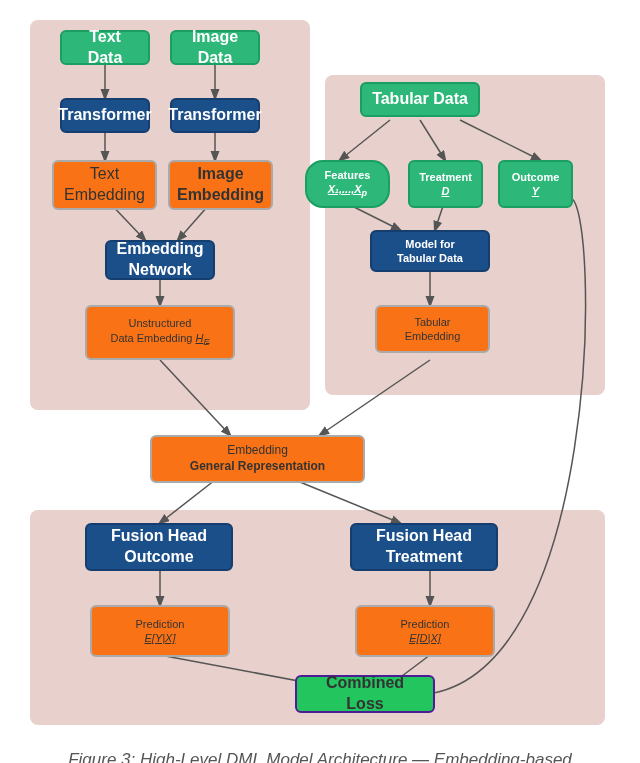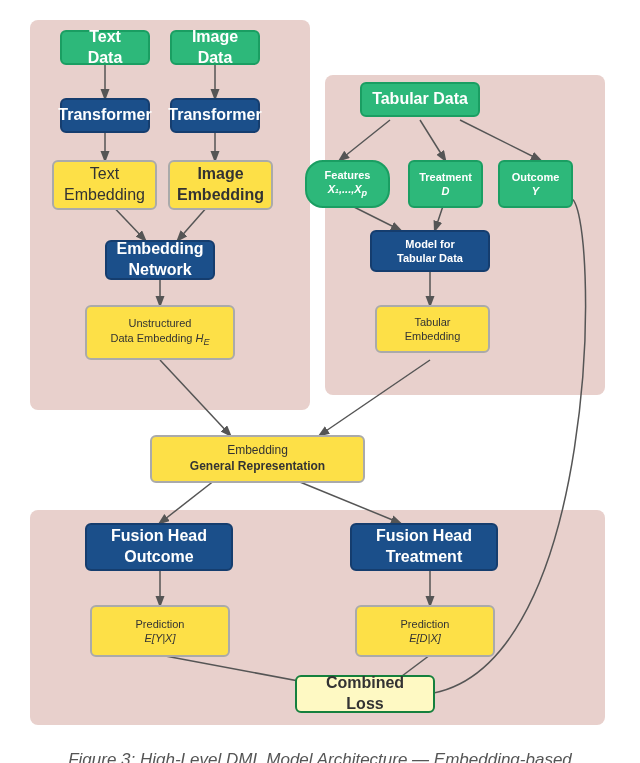--- a/index.html
+++ b/index.html
@@ -39,29 +39,29 @@
       border: 2px solid #1a9e62;
     }
 
     .blue-box {
       background: #1b4f8a;
       color: #fff;
       border: 2px solid #153d6e;
     }
 
     .white-box {
-      background: #fde047;
+      background: #f97316;
       color: #333;
       border: 2px solid #aaa;
     }
 
     .pink-box {
-      background: #fef9c3;
+      background: #22c55e;
       color: #333;
-      border: 2px solid #15803d;
+      border: 2px solid #4c1d95;
     }
 
     
     .unstructured-region {
       background: #e8d0cc;
       border-radius: 8px;
       position: absolute;
     }
 
     .tabular-region {
@@ -91,20 +91,21 @@
       color: #555;
       text-align: center;
       margin-top: 10px;
       width: 580px;
       font-style: italic;
     }
     .bold { font-weight: bold; margin-top: 31px; }
 
     .math-italic {
       font-style: italic;
+      text-decoration: underline;
     }
   </style>
 </head>
 <body>
 
 <div class="diagram-container" style="height: 720px; position: relative;">
 
   <div class="unstructured-region" style="left:0; top:0; width:280px; height:390px;"></div>
 
   <div class="tabular-region" style="left:295px; top:55px; width:280px; height:320px;"></div>

